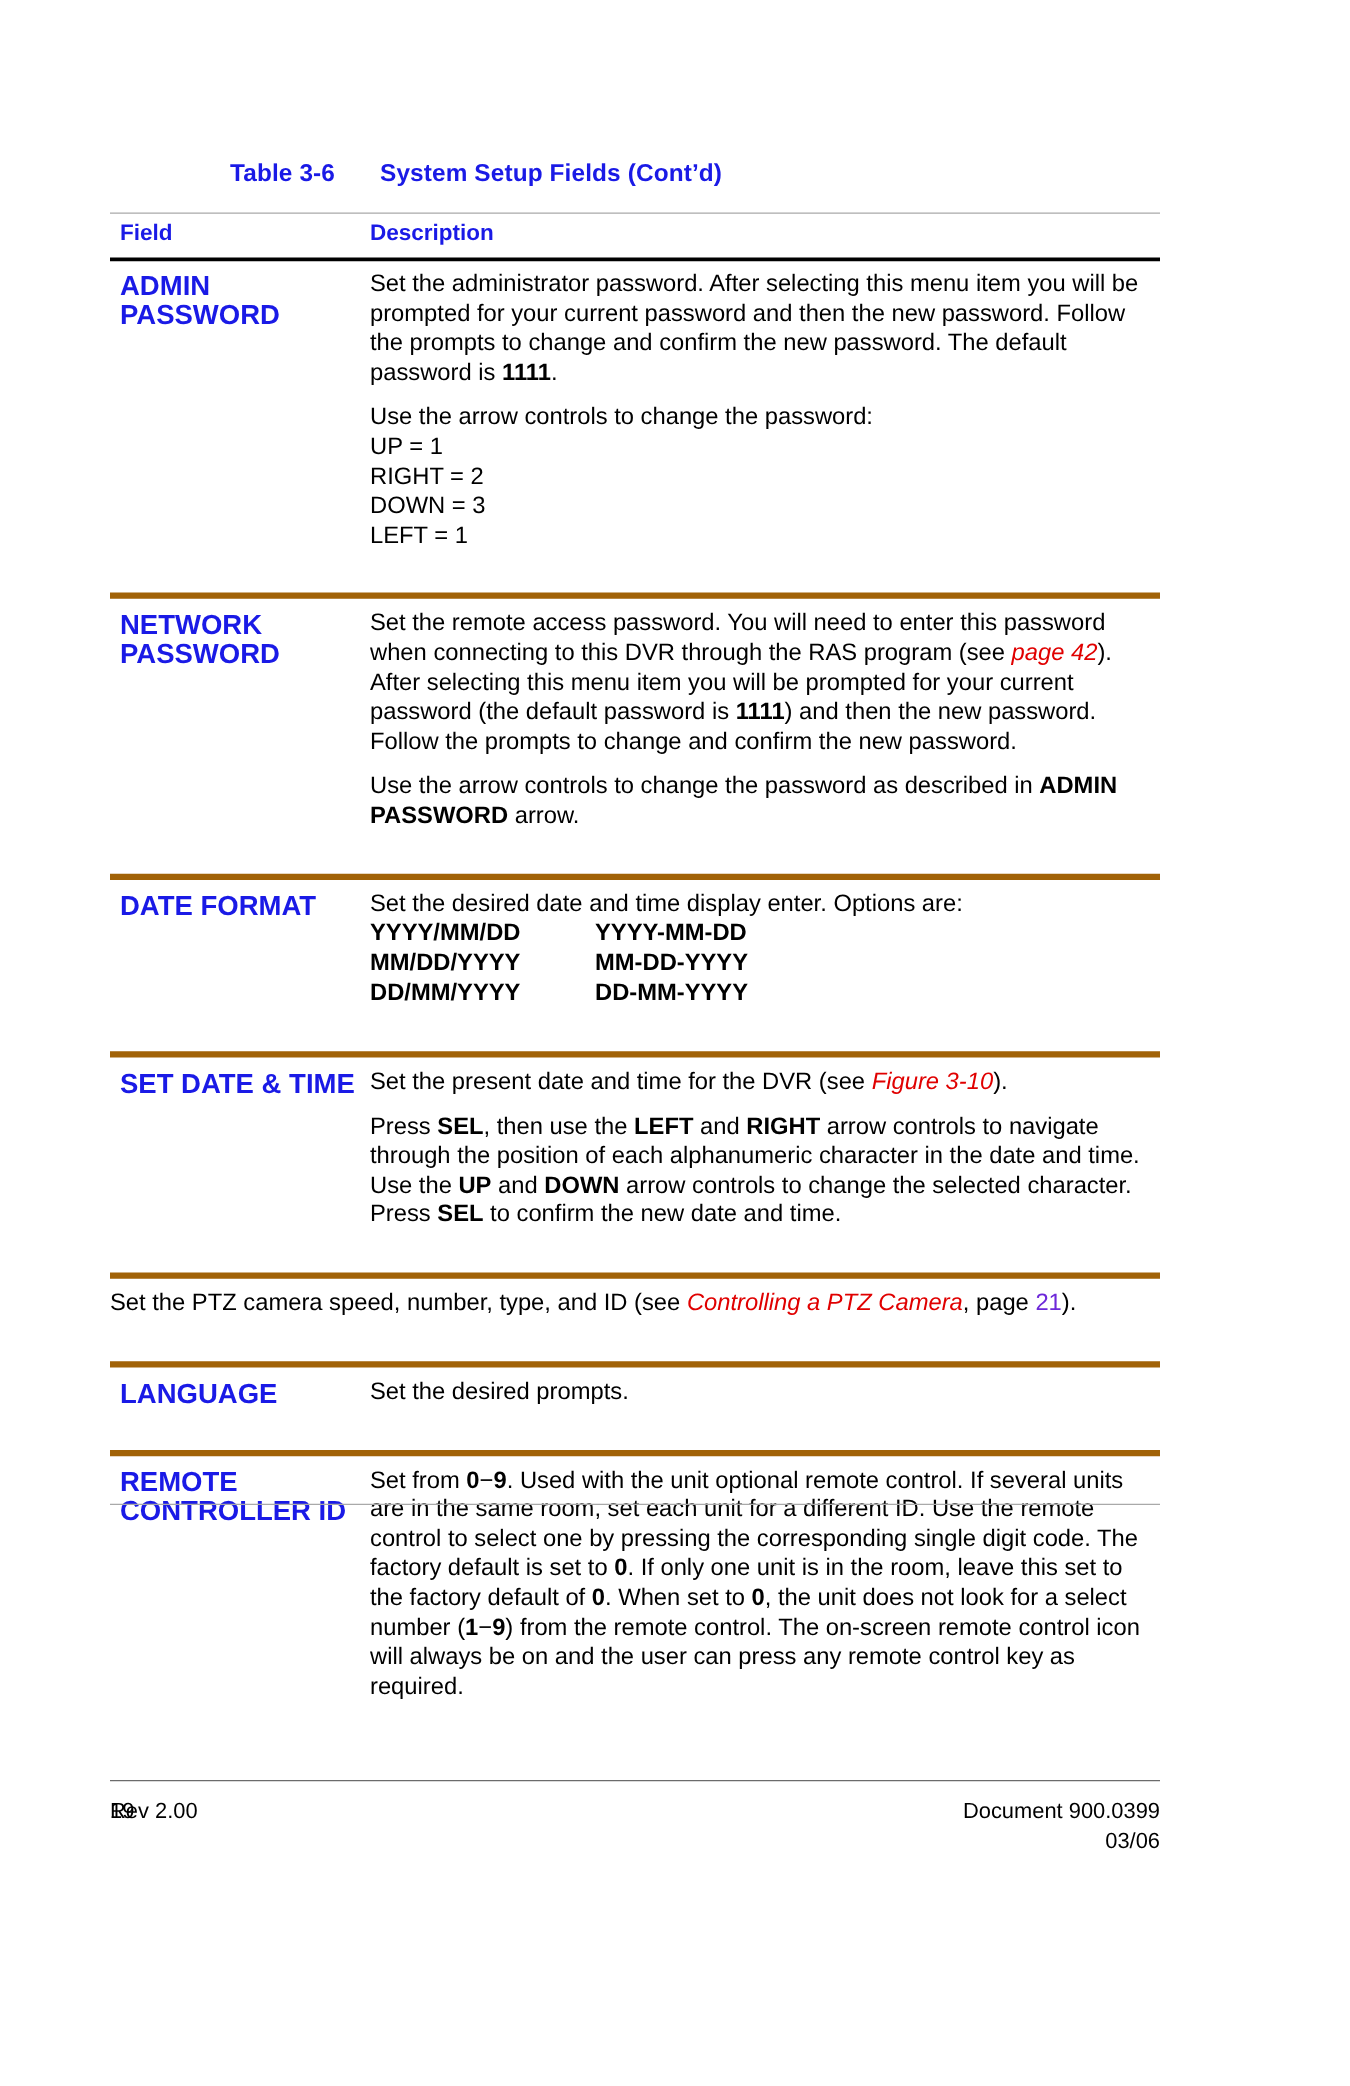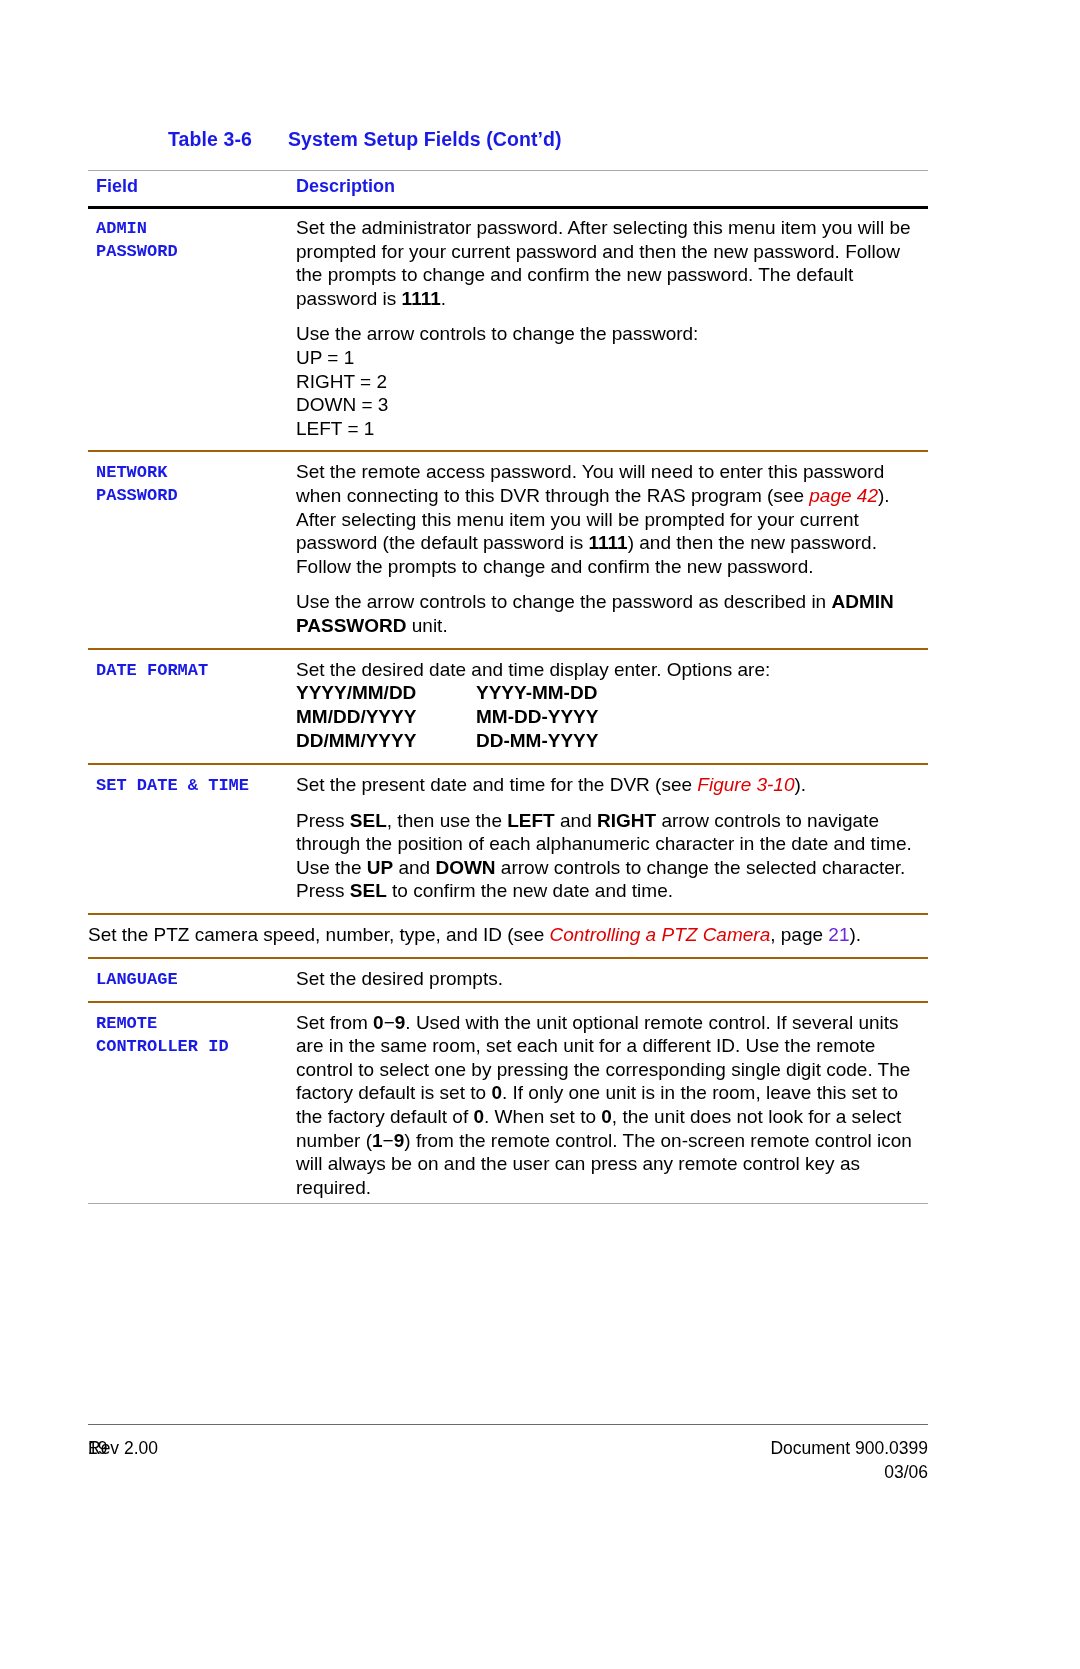--- a/index.html
+++ b/index.html
@@ -18,21 +18,21 @@
   .page {
     position: absolute;
     left: 0; top: 0;
     width: 1080px;
     height: 1669px;
   }
 
   
   .caption {
     position: absolute;
-    left: 72px;
+    left: 88px;
     top: 128px;
     width: 840px;
     color: #1a1ae6;
     font-weight: bold;
     font-size: 19.5px;
     letter-spacing: 0.1px;
     white-space: nowrap;
   }
   .caption .cap-num {
     display: inline-block;
@@ -88,32 +88,32 @@
     top: 208px;
     width: 840px;
   }
   .row {
     position: relative;
     display: flex;
     align-items: flex-start;
     box-sizing: border-box;
   }
   .row + .row {
-    border-top: 2px solid #a16207;
+    border-top: 5px solid #a16207;
+    margin-top: 24px;
   }
   .cell-field {
     width: 208px;
     flex: 0 0 208px;
     box-sizing: border-box;
     padding: 9px 4px 10px 8px;
     color: #1a1ae6;
     font-weight: bold;
-    font-size: 17px;
+    font-size: 22px;
     line-height: 23px;
-    font-family: Liberation Mono, monospace;
   }
   .cell-desc {
     flex: 1 1 auto;
     box-sizing: border-box;
     padding: 8px 0 10px 0;
     font-size: 19px;
     line-height: 23.6px;
     color: #000;
   }
   .cell-desc p {
@@ -217,21 +217,21 @@
       </div>
     </div>
 
     <div class="row">
       <div class="cell-field">
         <span>NETWORK</span><br>
         <span>PASSWORD</span>
       </div>
       <div class="cell-desc">
         <p><span>Set the remote access password. You will need to enter this password when connecting to this DVR through the RAS program (see </span><span class="xref">page 42</span><span>). After selecting this menu item you will be prompted for your current password (the default password is </span><b>1111</b><span>) and then the new password. Follow the prompts to change and confirm the new password.</span></p>
-        <p><span>Use the arrow controls to change the password as described in </span><b>ADMIN PASSWORD</b><span> unit.</span></p>
+        <p><span>Use the arrow controls to change the password as described in </span><b>ADMIN PASSWORD</b><span> arrow.</span></p>
       </div>
     </div>
 
     <div class="row">
       <div class="cell-field">
         <span>DATE FORMAT</span>
       </div>
       <div class="cell-desc">
         <p><span>Set the desired date and time display enter. Options are:</span></p>
         <p class="tight">

